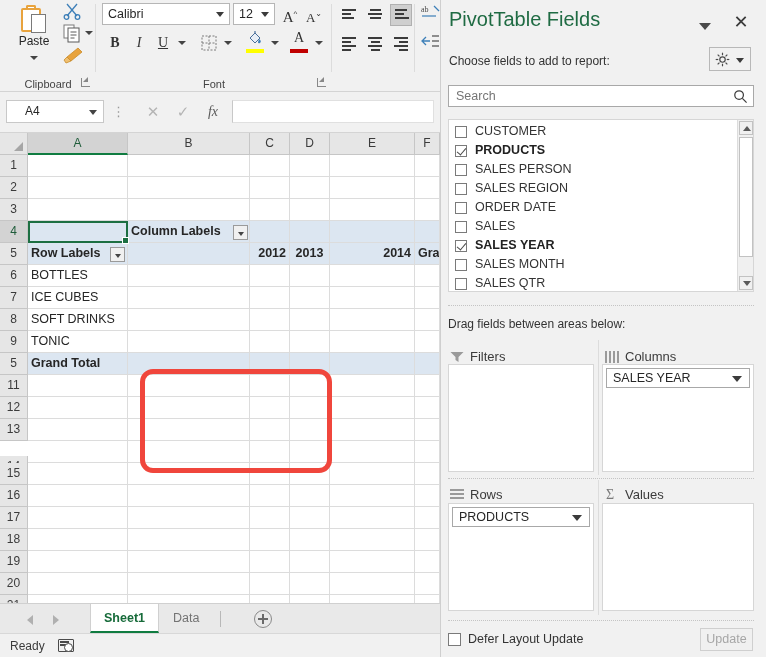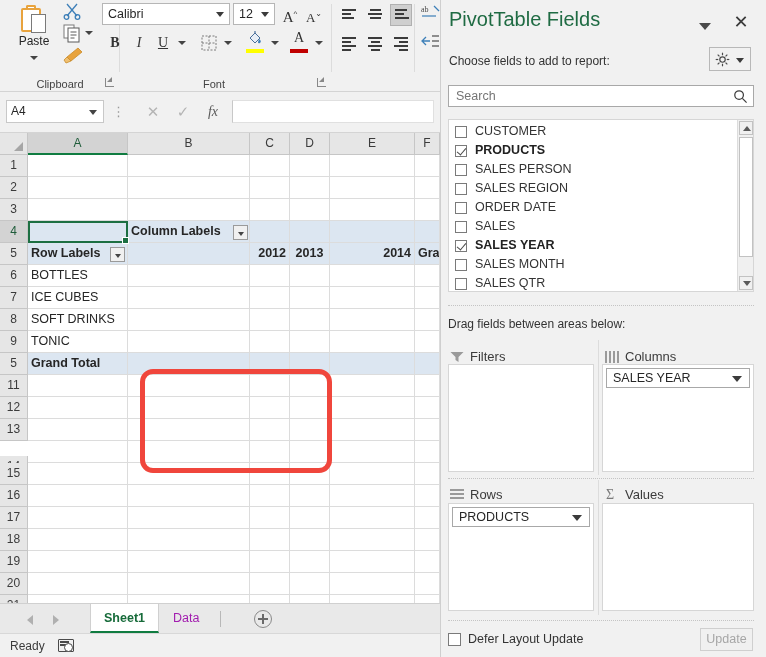--- a/index.html
+++ b/index.html
@@ -32,21 +32,21 @@
   .dlg::before{
     content:""; position:absolute; left:2px; top:2px; width:8px; height:8px;
     border-left:1px solid #888; border-bottom:1px solid #888;
   }
   .dlg::after{
     content:""; position:absolute; left:4px; top:1px;
     border-left:5px solid transparent; border-bottom:5px solid #888;
   }
 
   
-  #g-clipboard { left:0; width:120px; }
+  #g-clipboard { left:0; width:96px; }
   #paste-btn {
     position:absolute; left:8px; top:2px; width:52px; height:62px;
     text-align:center; cursor:pointer;
   }
   #paste-btn .lbl { position:absolute; left:0; bottom:16px; width:100%; font-size:12px; }
   .clip-art {
     position:absolute; left:13px; top:3px; width:26px; height:30px;
   }
   .clip-art .board {
     position:absolute; left:0; top:3px; width:20px; height:24px;
@@ -109,21 +109,21 @@
   .alines i { display:block; height:1.5px; background:#3b3b3b; margin-bottom:2.5px; }
 
   
   #formula-bar {
     position:absolute; left:0; top:92px; width:440px; height:41px;
     background:#f1f1f1; border-bottom:1px solid #d4d4d4;
   }
   #name-box {
     position:absolute; left:6px; top:8px; width:98px; height:23px;
     background:#fff; border:1px solid #c8c8c8; font-size:12px; line-height:21px;
-    padding-left:4px; cursor:pointer;
+    padding-left:18px; cursor:pointer;
   }
   #name-box .carrow{
     position:absolute; right:6px; top:9px; width:0;height:0;
     border-left:4px solid transparent;border-right:4px solid transparent;border-top:5px solid #444;
   }
   #fb-dots { position:absolute; left:112px; top:12px; color:#9a9a9a; font-size:13px; letter-spacing:0; }
   .fbicon {
     position:absolute; top:9px; width:26px; height:21px; text-align:center;
     line-height:21px; color:#b4b4b4; font-size:15px; cursor:pointer;
   }
@@ -194,21 +194,21 @@
     background:#e9e9e9; border-top:1px solid #d0d0d0;
   }
   .navarrow { position:absolute; top:8px; width:16px; height:16px; cursor:pointer; }
   .navarrow::after{ content:""; position:absolute; top:3px; width:0;height:0; }
   #nav-prev { left:22px; }
   #nav-prev::after{ left:5px; border-top:5px solid transparent;border-bottom:5px solid transparent;border-right:6px solid #b0b0b0; }
   #nav-next { left:48px; }
   #nav-next::after{ left:5px; border-top:5px solid transparent;border-bottom:5px solid transparent;border-left:6px solid #b0b0b0; }
   .sheettab {
     position:absolute; top:0; height:29px; line-height:29px; padding:0 13px;
-    font-size:12.5px; color:#a21caf; cursor:pointer;
+    font-size:12.5px; color:#737373; cursor:pointer;
   }
   .sheettab.active {
     background:#fff; color:#176b3a; font-weight:bold;
     border-bottom:2px solid #107c41; border-left:1px solid #d0d0d0; border-right:1px solid #d0d0d0;
   }
   #tab-sep { position:absolute; left:220px; top:7px; width:1px; height:16px; background:#b8b8b8; }
   #add-sheet {
     position:absolute; left:254px; top:6px; width:18px; height:18px;
     border:1px solid #8a8a8a; border-radius:50%; cursor:pointer;
   }

